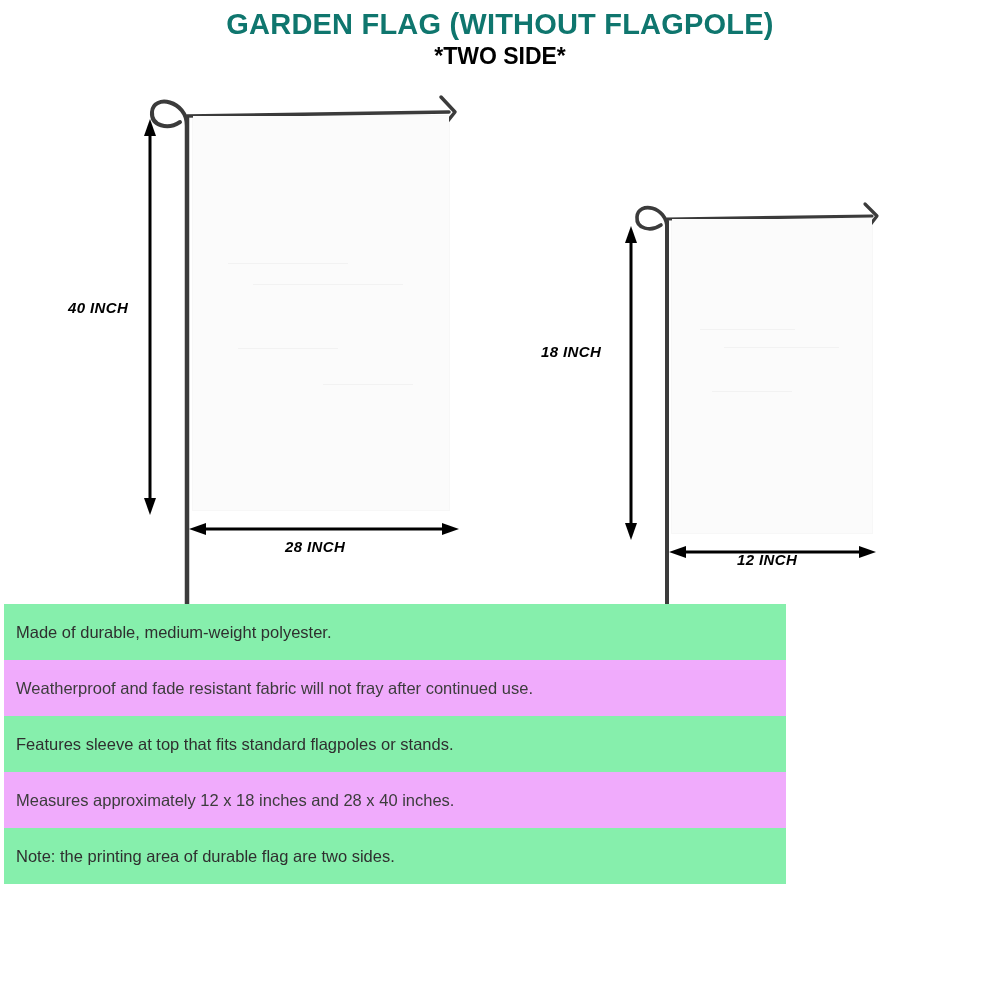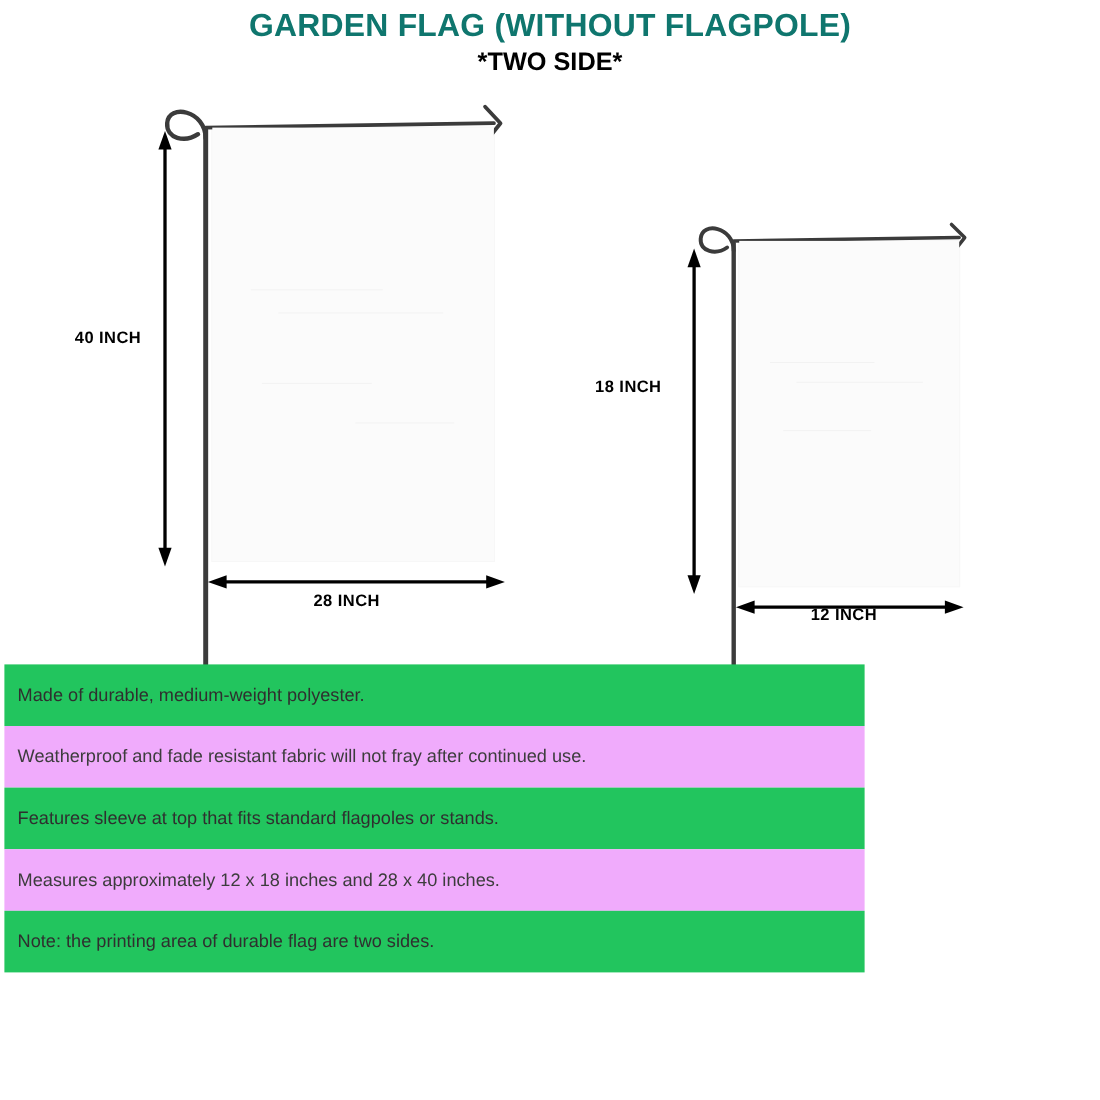--- a/index.html
+++ b/index.html
@@ -39,20 +39,21 @@
     color: #000000;
   }
 
   
   #diagram-area {
     position: absolute;
     top: 0;
     left: 0;
     width: 818px;
     height: 620px;
+    font-style: italic;
   }
 
   .flag-fabric {
     position: absolute;
     background: #fbfbfb;
     box-shadow: 0 0 0 1px rgba(0,0,0,0.03);
   }
   
   .wrinkle {
     position: absolute;
@@ -79,21 +80,21 @@
   .feature-row {
     height: 56px;
     display: flex;
     align-items: center;
     padding-left: 12px;
     box-sizing: border-box;
     font-size: 16.5px;
     color: #3c3c3c;
   }
   .feature-row.shaded {
-    background: #22c55e;
+    background: #86efac;
     color: #2f2f2f;
   }
   .feature-row.plain {
     background: #f0abfc;
   }
 </style>
 </head>
 <body>
 
 <div id="title-block">

